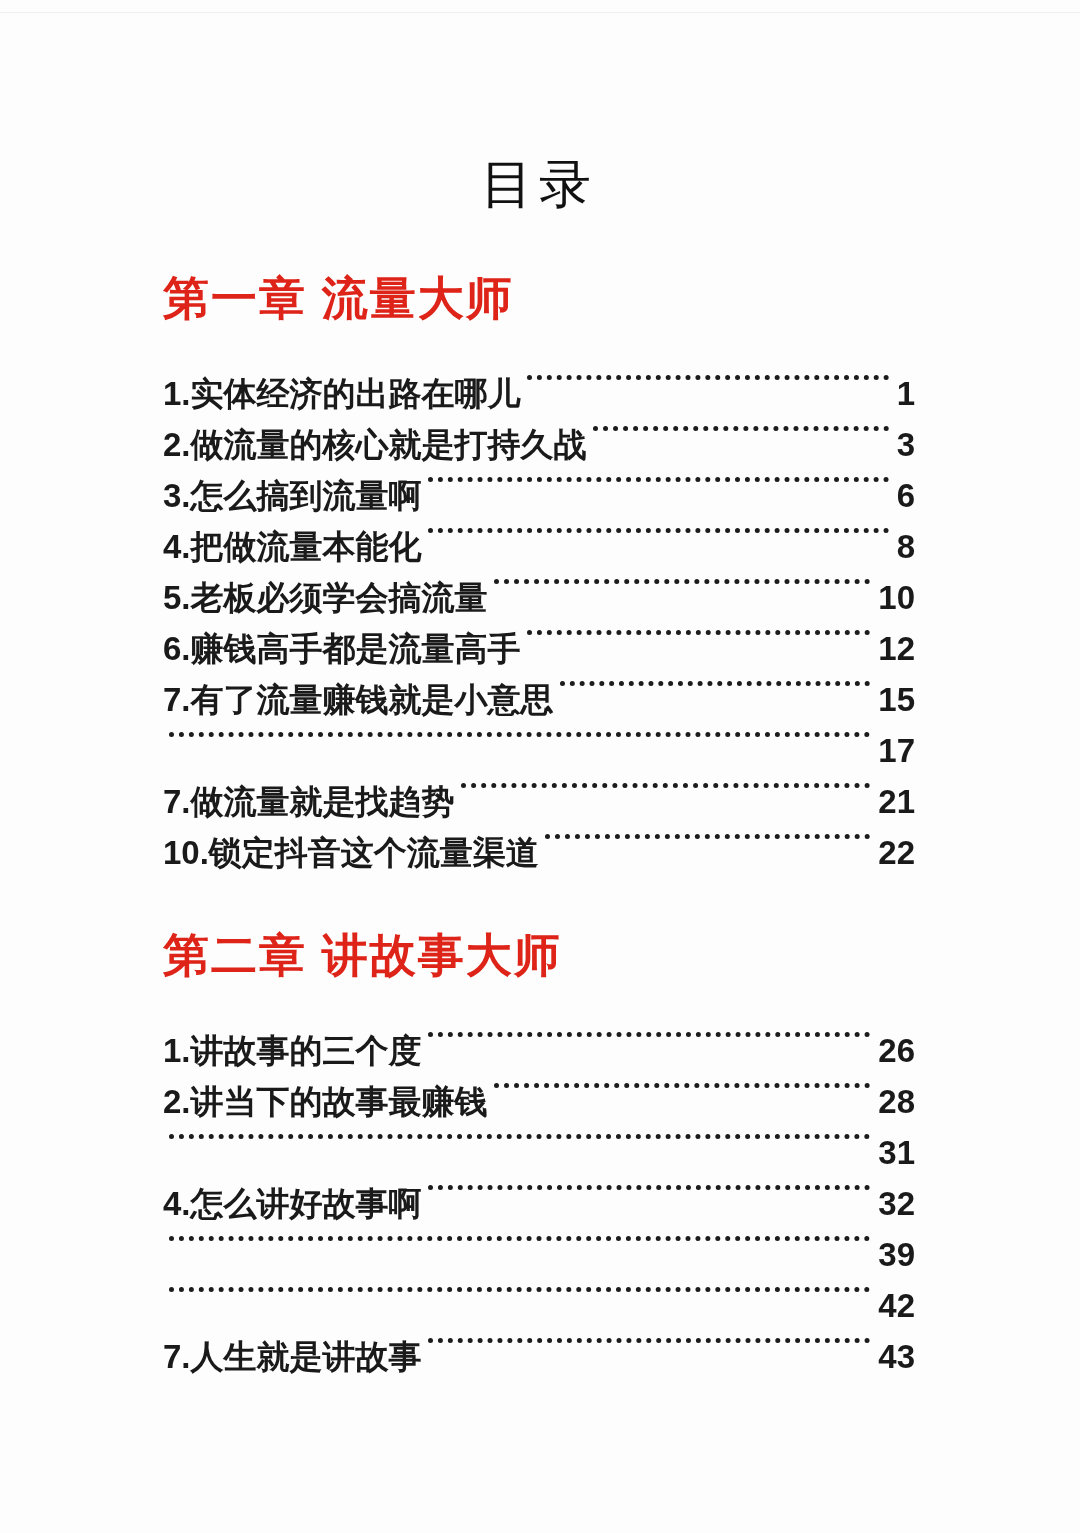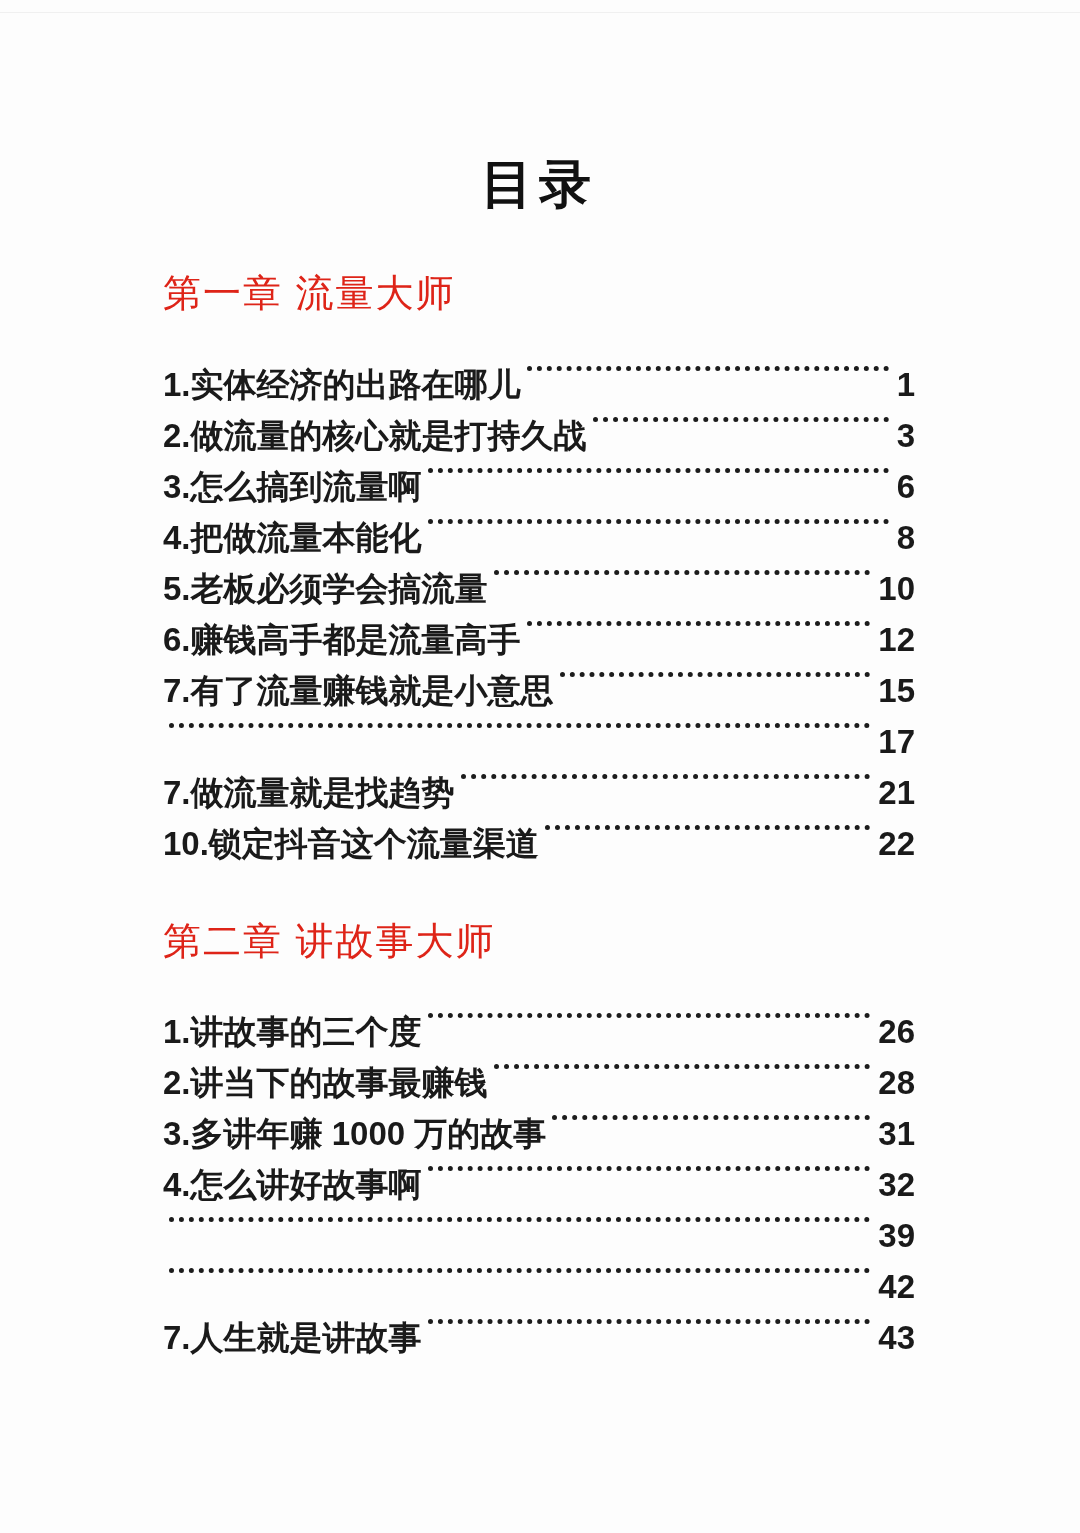--- a/index.html
+++ b/index.html
@@ -20,28 +20,28 @@
     top: 12px; left: 0; right: 0;
     height: 1px;
     background: #f0f0f0;
   }
   .toc-page {
     padding: 150px 165px 0 163px;
   }
   .page-title {
     text-align: center;
     font-size: 52px;
-    font-weight: bold;
+    font-weight: normal;
     letter-spacing: 6px;
     color: #111;
     margin-bottom: 52px;
   }
   .chapter-heading {
-    font-size: 38px;
-    font-weight: normal;
+    font-size: 46px;
+    font-weight: bold;
     letter-spacing: 2px;
     color: var(--accent);
     margin: 0 0 50px 0;
     line-height: 1.15;
   }
   .chapter { margin-bottom: 42px; }
   .chapter + .chapter { margin-top: 44px; }
   .toc-row {
     display: flex;
     align-items: flex-start;
@@ -140,21 +140,20 @@
     <span class="page-num">26</span>
   </div>
 
   <div class="toc-row">
     <span class="entry-label">2.讲当下的故事最赚钱</span>
     <span class="dot-leader"></span>
     <span class="page-num">28</span>
   </div>
 
   <div class="toc-row">
-    <span class="entry-label">3.多讲年赚 1000 万的故事</span>
     <span class="dot-leader"></span>
     <span class="page-num">31</span>
   </div>
 
   <div class="toc-row">
     <span class="entry-label">4.怎么讲好故事啊</span>
     <span class="dot-leader"></span>
     <span class="page-num">32</span>
   </div>
 

